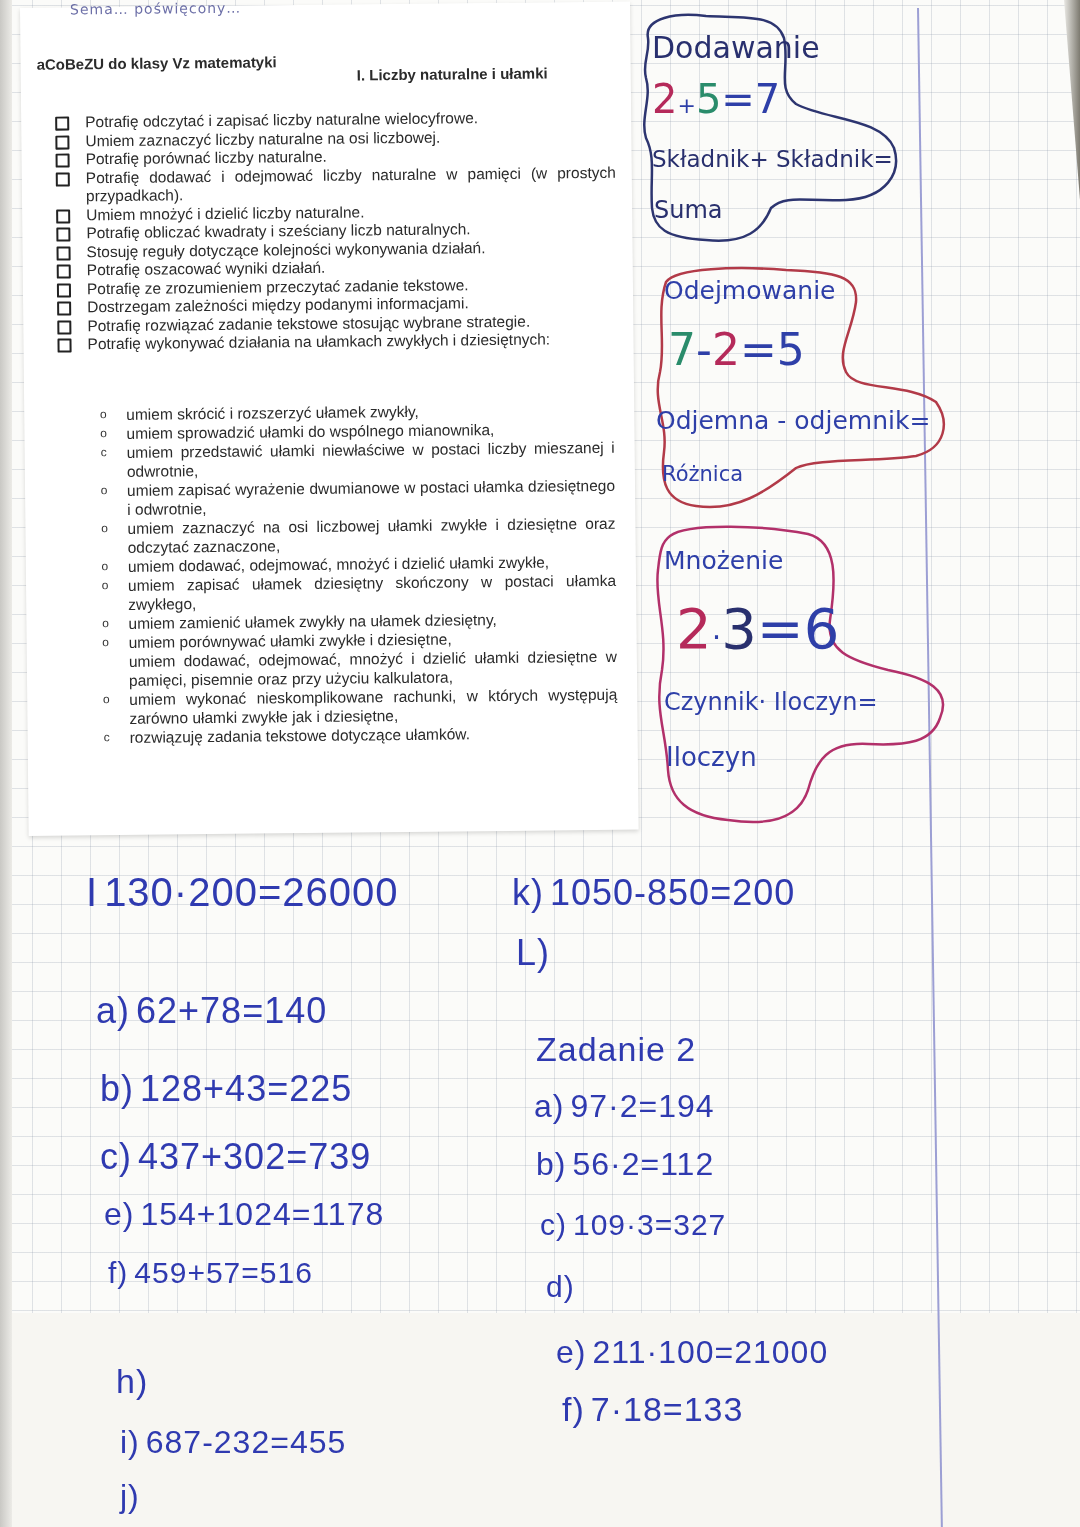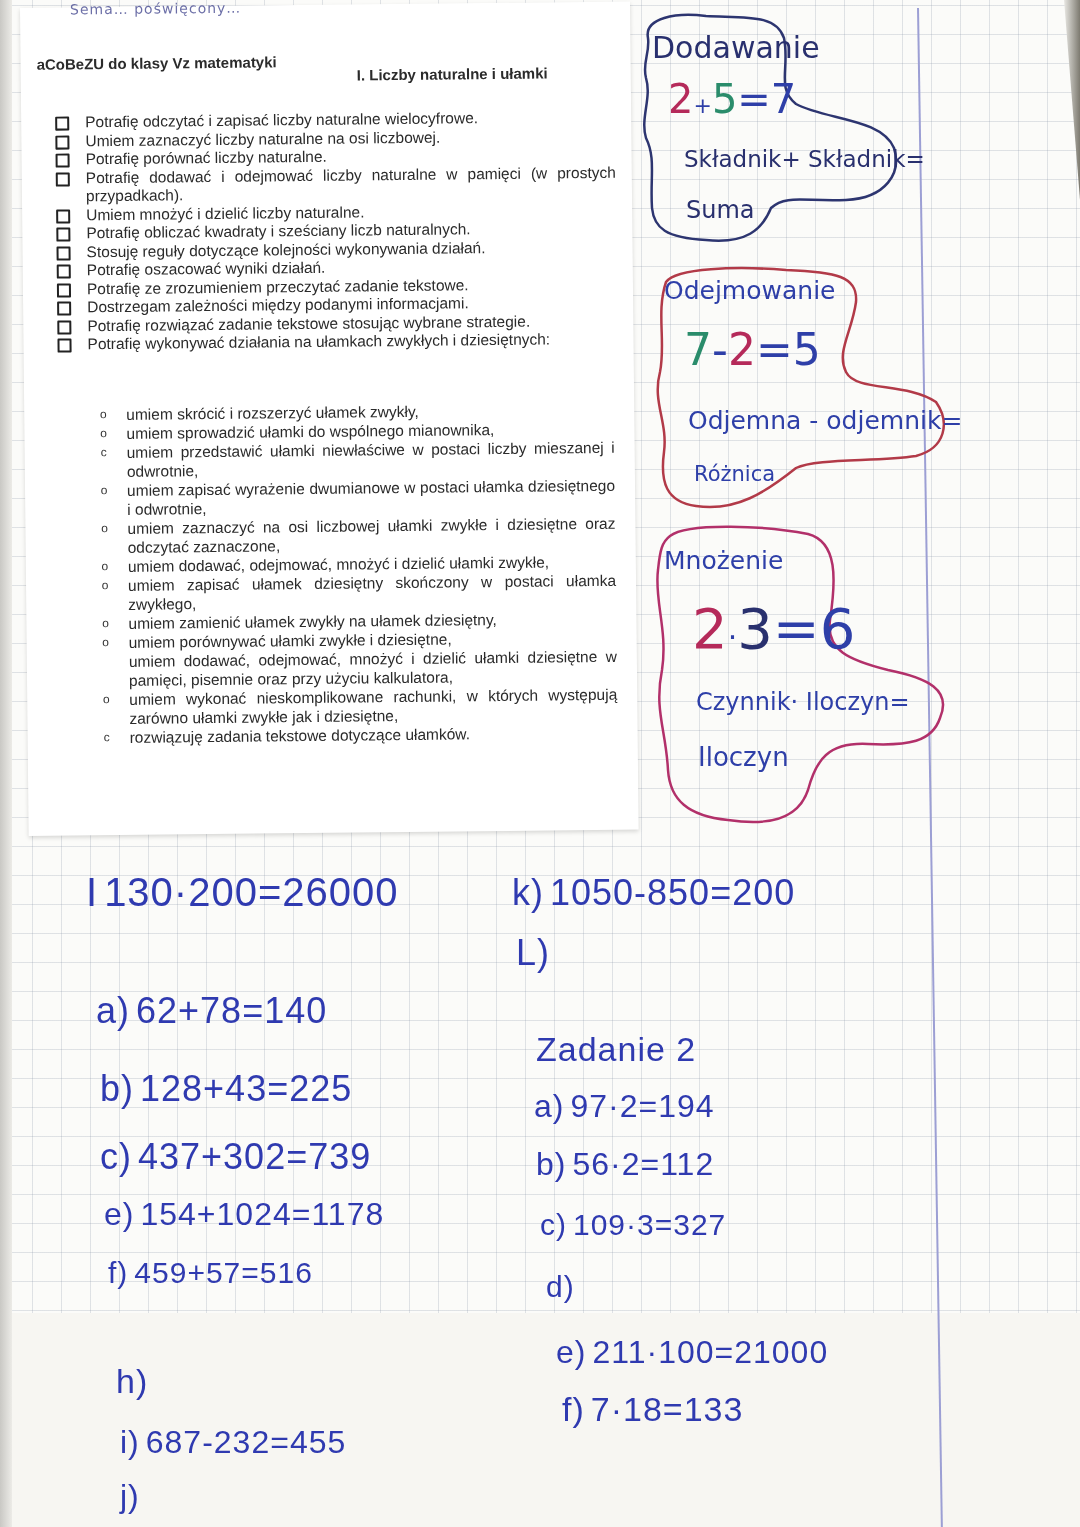--- a/index.html
+++ b/index.html
@@ -53,22 +53,22 @@
   .sublist { list-style: none; margin: 0; padding: 0; position: absolute; left: 70px; top: 398px; width: 520px; font-size: 15.5px; line-height: 19px; }
   .sublist li { display: flex; align-items: flex-start; }
   .bullet { display: inline-block; width: 18px; flex: 0 0 auto; font-size: 12px; color: #333; margin-right: 14px; text-align: center; }
   .bullet.empty { visibility: hidden; }
   .justify { text-align: justify; text-align-last: left; flex: 1; }
 
   
   .hand { font-family: "DejaVu Sans", sans-serif; color: #2d3a9c; position: absolute; white-space: nowrap; }
   .cloud { position: absolute; }
   .hw-title { font-size: 28px; }
-  .hw-big { font-size: 44px; margin-left: 16px; }
-  .hw-mid { font-size: 22px; padding-left: 32px; }
+  .hw-big { font-size: 44px; }
+  .hw-mid { font-size: 22px; }
   .c-red { color: #b52a5a; }
   .c-green { color: #2a8c6b; }
   .c-blue { color: #2e3fa8; }
   .c-navy { color: #29306e; }
 
   .eq { font-size: 36px; letter-spacing: 1px; color: #2f3ab0; font-family: Liberation Sans, sans-serif; position: absolute; white-space: nowrap; }
   .eq .lbl { margin-right: 6px; }
 </style>
 </head>
 <body>

